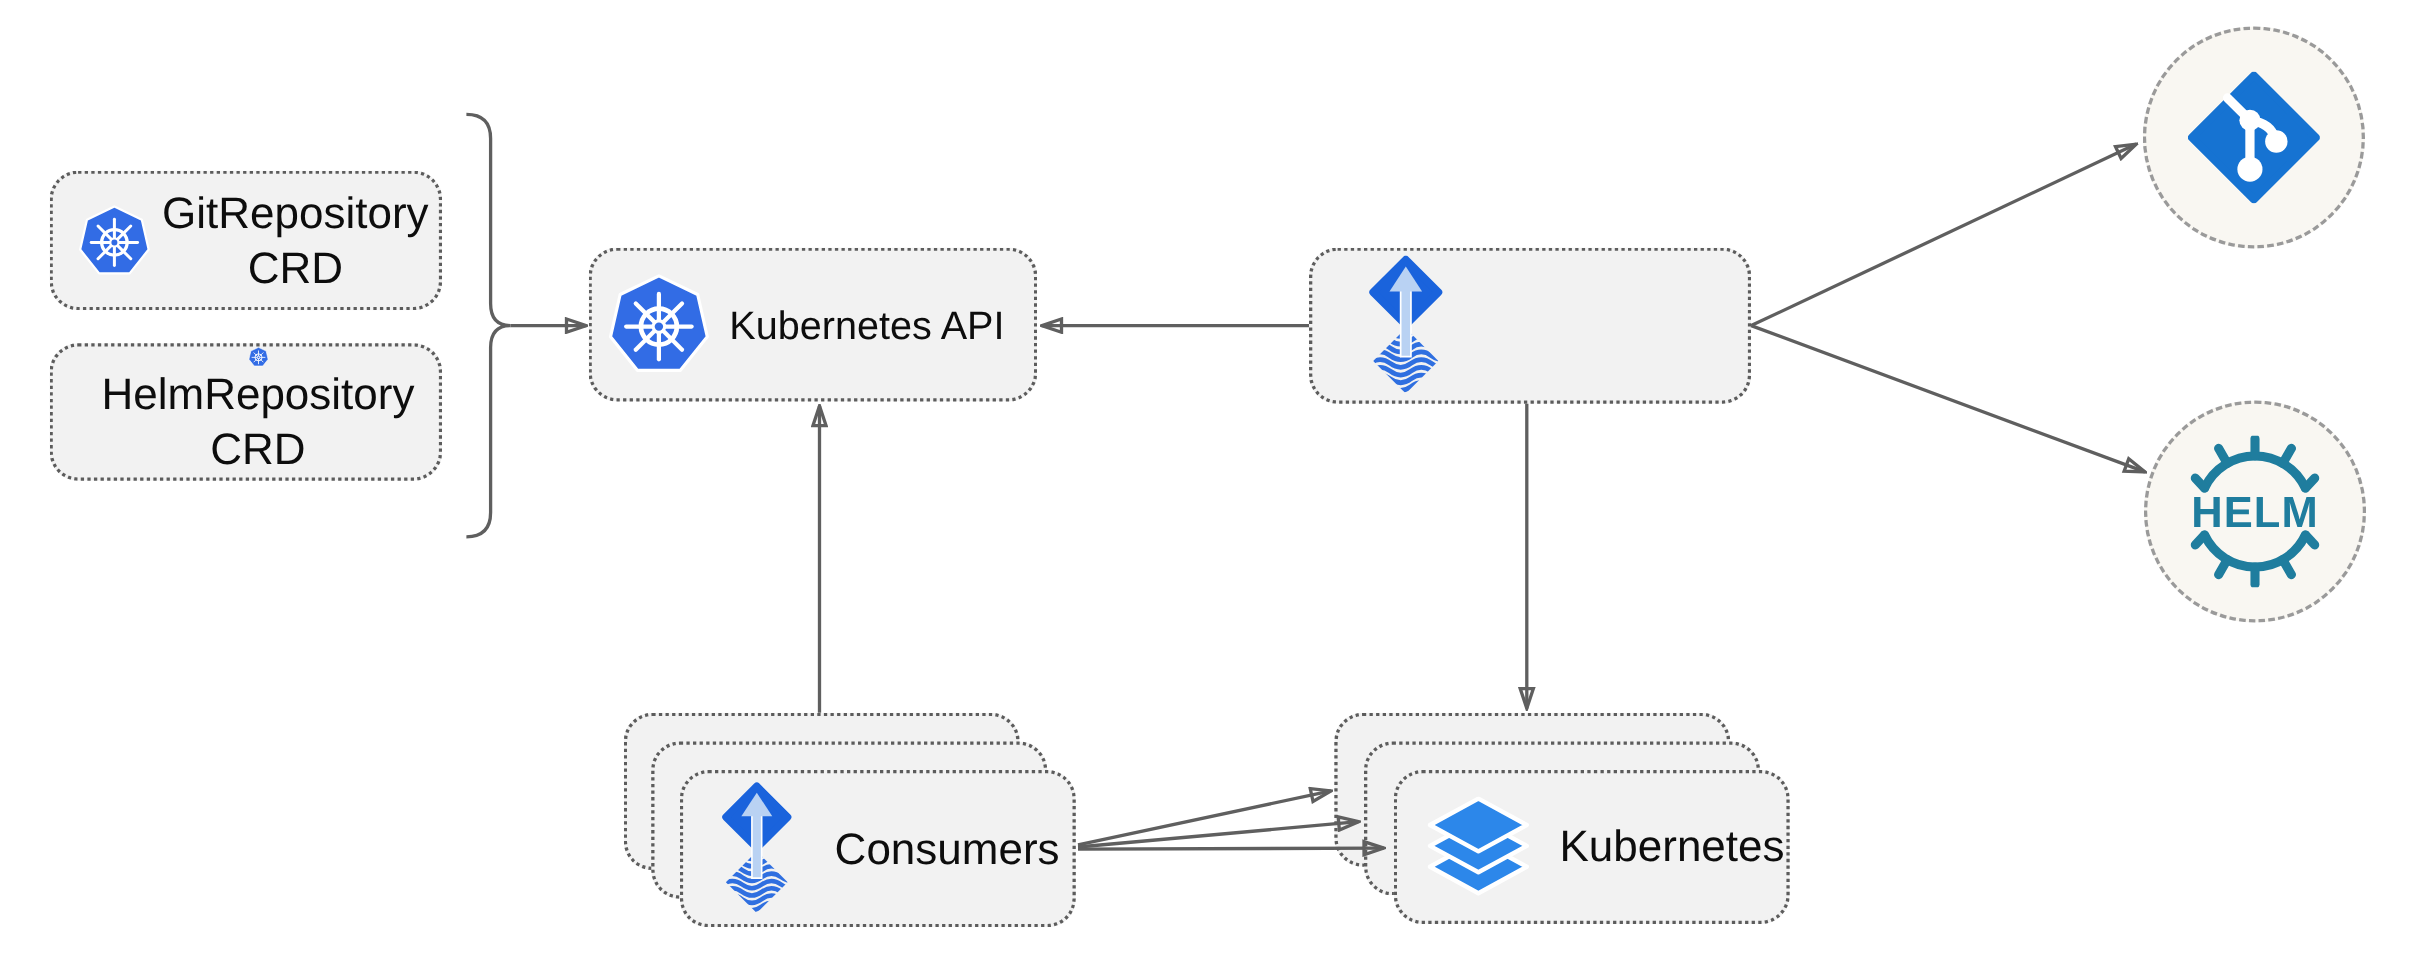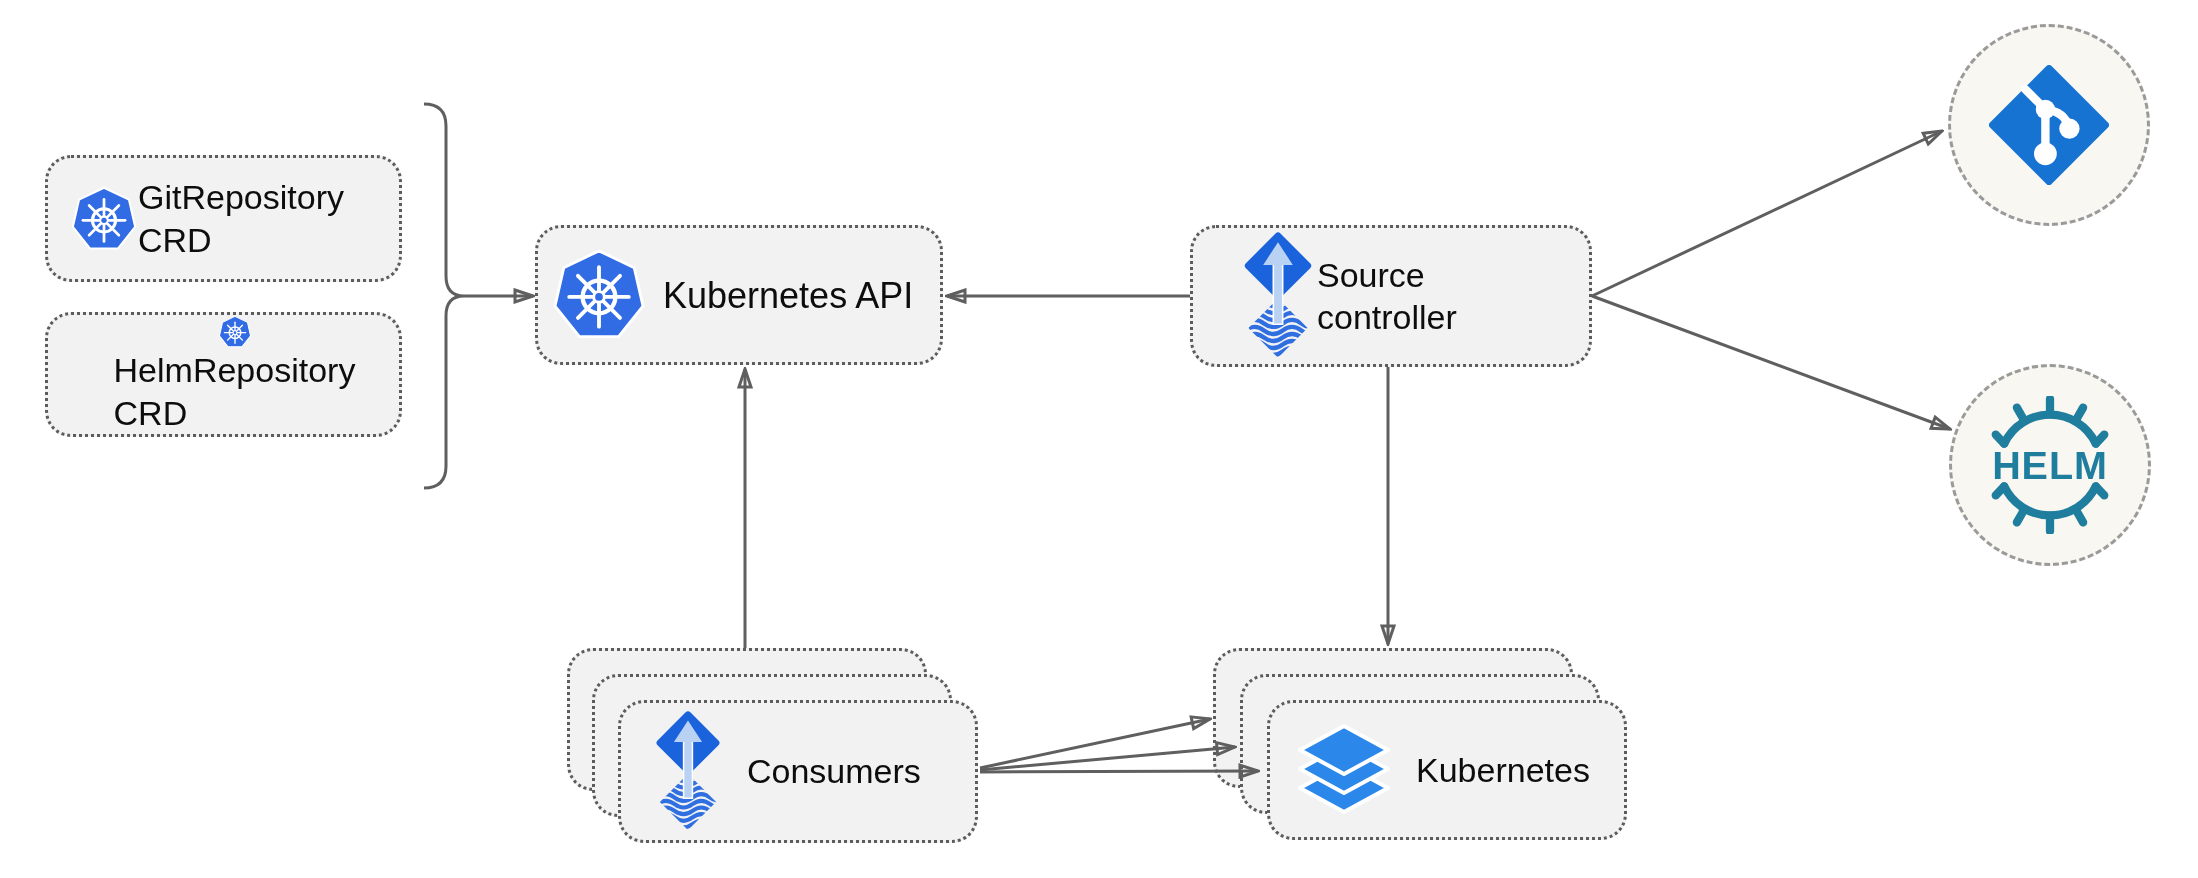--- a/index.html
+++ b/index.html
@@ -6,21 +6,21 @@
   .canvas{
     position:relative;width:2198px;height:878px;background:#ffffff;overflow:hidden;
     font-family:"Liberation Sans","DejaVu Sans",sans-serif;color:#0d0d0d;
   }
   
   .box{
     position:absolute;box-sizing:border-box;background:#f2f2f2;
     border:3px dotted #5c5c5c;border-radius:26px;
     display:flex;align-items:center;z-index:1;
   }
-  .lbl{font-size:34px;line-height:1.25;text-align:left;color:#0d0d0d;}
+  .lbl{font-size:40px;line-height:1.25;text-align:center;color:#0d0d0d;}
   .lbl.two{display:flex;flex-direction:column;}
   .grow{flex:1;}
   #box-gitrepo {left:45px;  top:155px; width:357px; height:127px; padding-left:22px;}
   #box-helmrepo{left:45px;  top:312px; width:357px; height:125px; padding-left:22px;flex-direction:column;}
   #box-k8s     {left:535px; top:225px; width:408px; height:140px; padding-left:13px;}
   #box-k8s .lbl{font-size:36px;margin-left:16px;text-align:center;}
   #box-source  {left:1190px;top:225px; width:402px; height:142px; padding-left:46px;}
   #box-source .lbl{margin-right:18px;}
   
   .stack-back1{z-index:1;}
@@ -151,24 +151,20 @@
     <svg width="96" height="96">
         <use href="#sym-k8s"></use>
       </svg>
     <div class="lbl">Kubernetes API</div>
   </div>
 
   <div class="box" id="box-source">
     <svg width="78" height="129">
         <use href="#sym-flux"></use>
       </svg>
-    <div class="lbl two grow">
-      <span>Source</span>
-      <span>controller</span>
-    </div>
   </div>
 
   <div class="box stack-back1" id="consumers-b1"></div>
   <div class="box stack-back2" id="consumers-b2"></div>
   <div class="box stack-front" id="consumers-f">
     <svg width="74" height="122">
         <use href="#sym-flux"></use>
       </svg>
     <div class="lbl grow">Consumers</div>
   </div>

